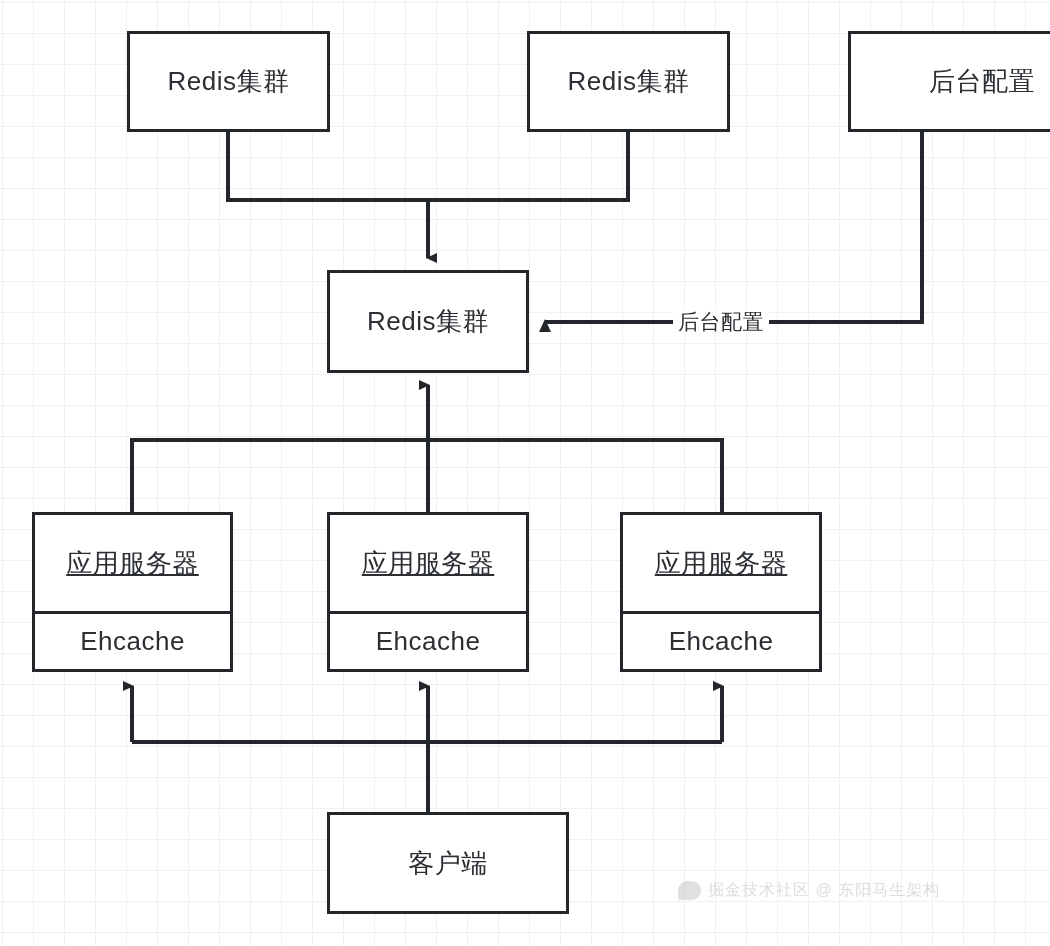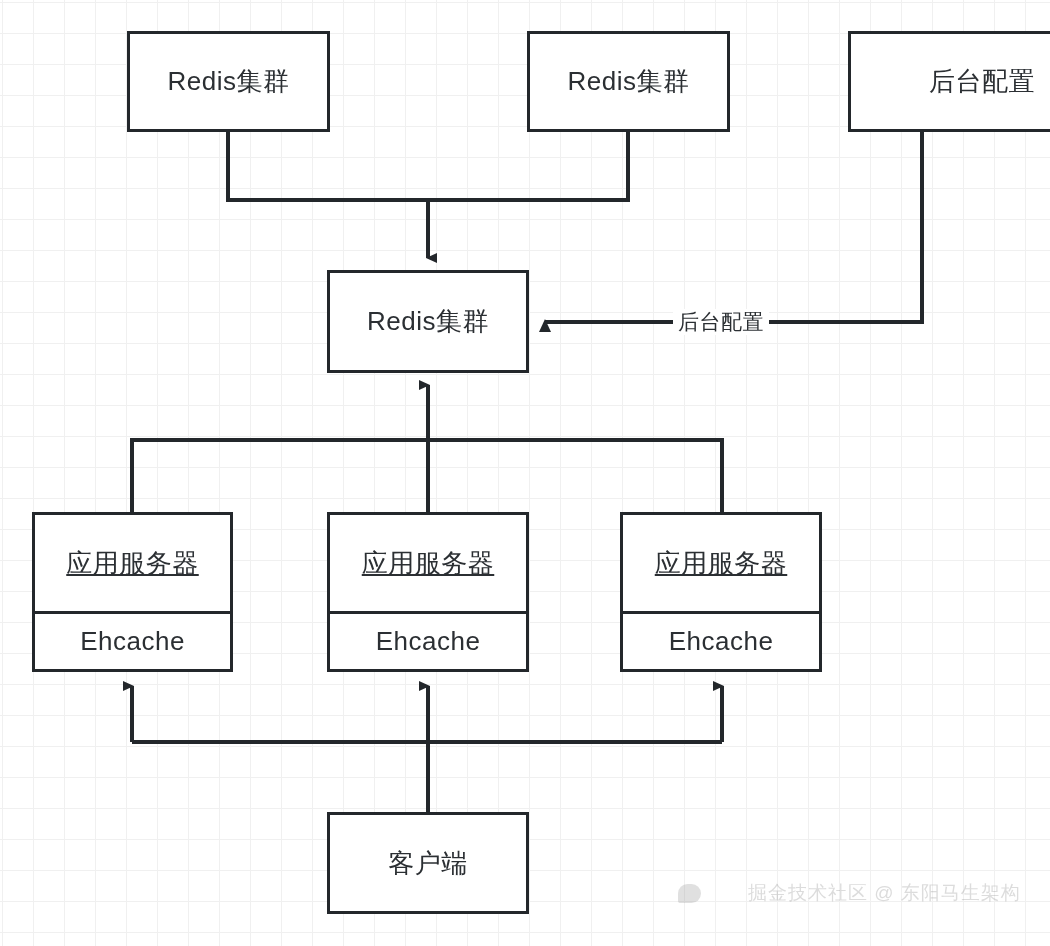--- a/index.html
+++ b/index.html
@@ -80,25 +80,24 @@
     pointer-events: none;
   }
   #watermark .wm-logo {
     width: 23px;
     height: 19px;
     background: #9a9a9a;
     border-radius: 11px 11px 11px 3px;
     flex: 0 0 auto;
   }
   #watermark .wm-text {
-    font-size: 19px;
+    font-size: 16px;
     color: #8d8d8d;
     white-space: nowrap;
     letter-spacing: 1px;
-    margin-left: 40px;
   }
 </style>
 </head>
 <body>
 
 <div id="canvas">
 
   <svg id="wires" viewBox="0 0 1050 946">
     <defs>
       <marker id="arrowDown" markerWidth="14" markerHeight="14" refX="5" refY="9" orient="auto" markerUnits="userSpaceOnUse">
@@ -157,21 +156,21 @@
   <div class="node" style="left:327px; top:512px; width:202px; height:160px;">
     <div class="cell split-top" style="flex:0 0 96px;">应用服务器</div>
     <div class="cell">Ehcache</div>
   </div>
 
   <div class="node" style="left:620px; top:512px; width:202px; height:160px;">
     <div class="cell split-top" style="flex:0 0 96px;">应用服务器</div>
     <div class="cell">Ehcache</div>
   </div>
 
-  <div class="node" style="left:327px; top:812px; width:202px; height:102px;">
+  <div class="node" style="left:327px; top:812px; width:242px; height:102px;">
     <div class="cell">客户端</div>
   </div>
 
   <div class="edge-label" style="left:673px; top:309px;">后台配置</div>
 
 
   <div id="watermark">
     <span class="wm-logo"></span>
     <span class="wm-text">掘金技术社区 @ 东阳马生架构</span>
   </div>

